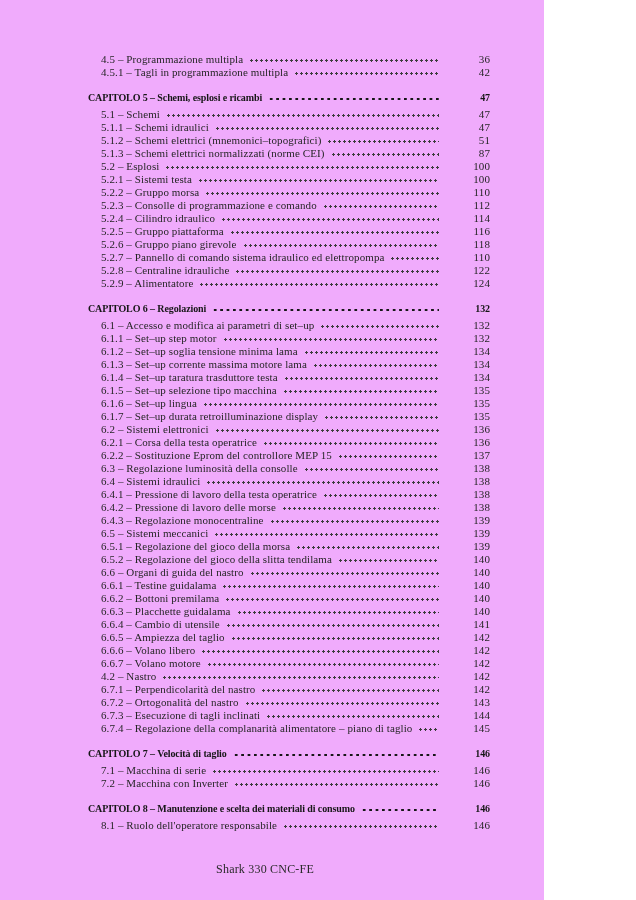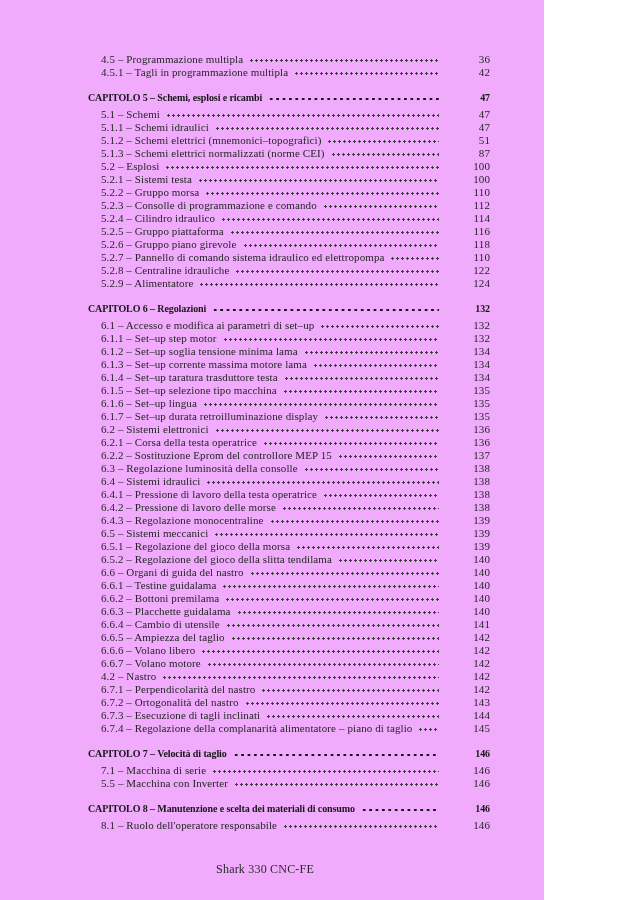--- a/index.html
+++ b/index.html
@@ -344,21 +344,21 @@
           <span class="label">CAPITOLO 7 – Velocità di taglio</span>
           <span class="leader"></span>
           <span class="pagenum">146</span>
         </div>
         <div class="row item">
           <span class="label">7.1 – Macchina di serie</span>
           <span class="leader"></span>
           <span class="pagenum">146</span>
         </div>
         <div class="row item">
-          <span class="label">5.5 – Macchina con Inverter</span>
+          <span class="label">7.2 – Macchina con Inverter</span>
           <span class="leader"></span>
           <span class="pagenum">146</span>
         </div>
       </div>
       <div class="section">
         <div class="row chapter">
           <span class="label">CAPITOLO 8 – Manutenzione e scelta dei materiali di consumo</span>
           <span class="leader"></span>
           <span class="pagenum">146</span>
         </div>

